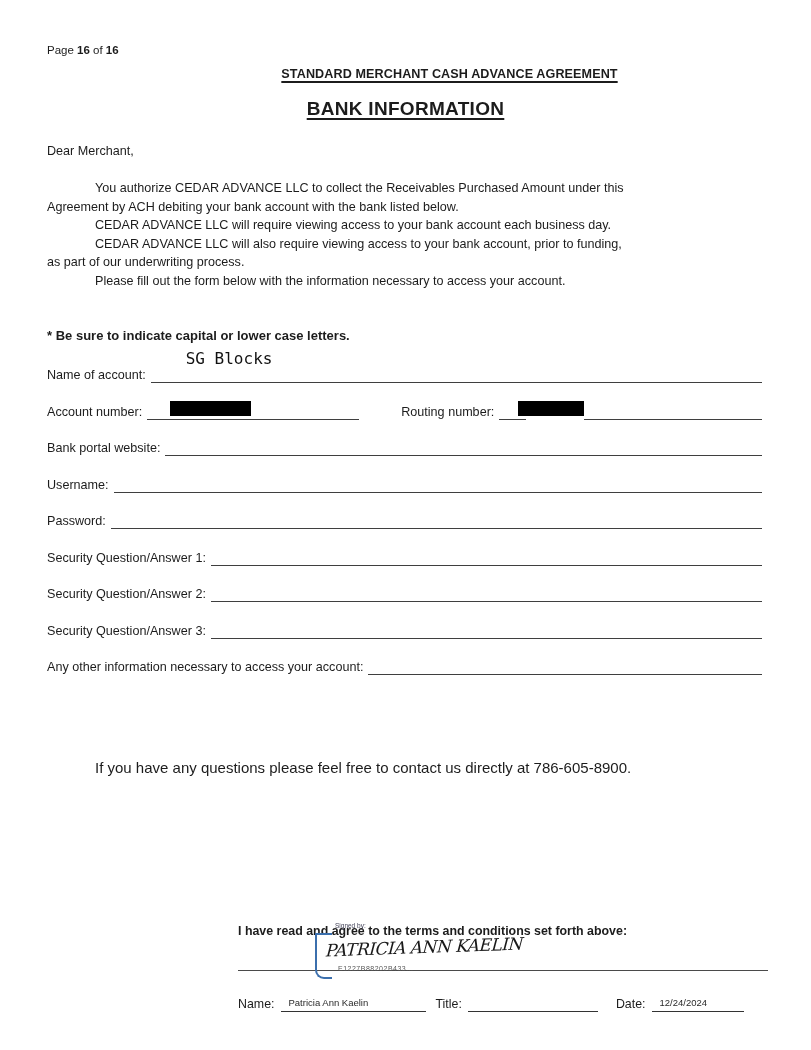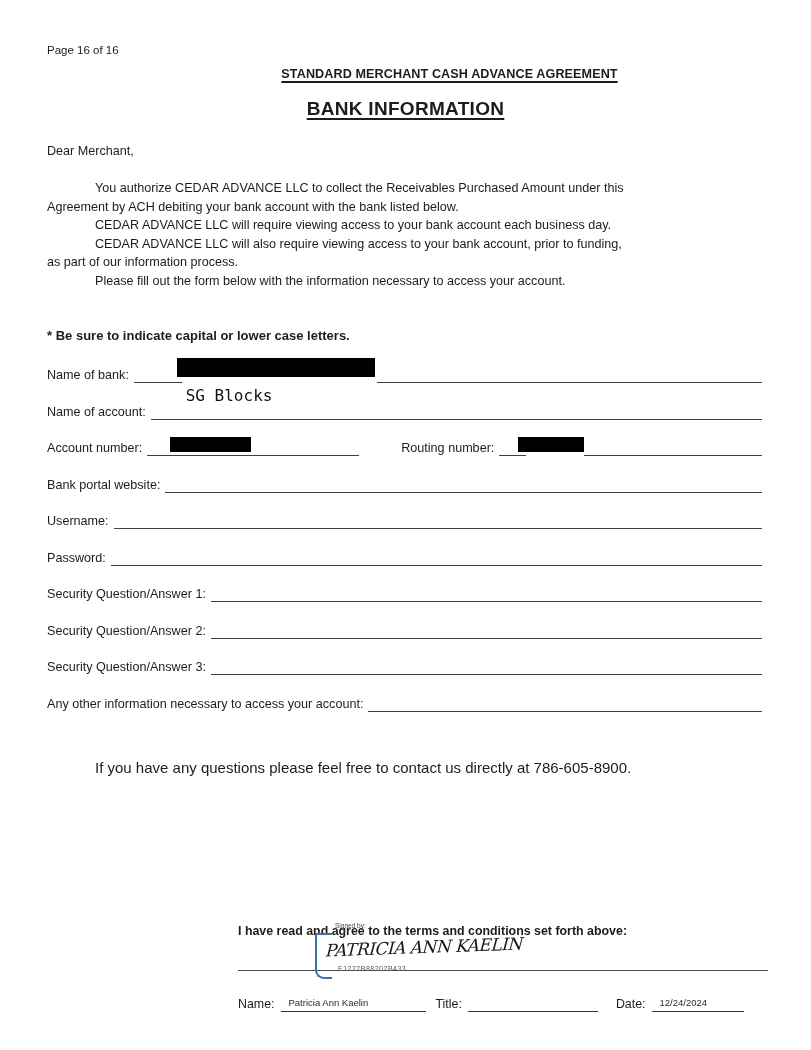--- a/index.html
+++ b/index.html
@@ -11,21 +11,21 @@
   .page{
     position:relative;
     width:811px;height:1050px;
     background:#ffffff;
     font-family:"Liberation Sans", sans-serif;
     color:#1c1c1c;
     overflow:hidden;
   }
   
   .page-label{position:absolute;top:44px;left:47px;font-size:11.5px;}
-  .page-label .bnum{font-weight:400;}
+  .page-label .bnum{font-weight:700;}
   .doc-title{position:absolute;top:64px;left:0;width:100%;text-align:center;margin-left:44px;}
   .doc-title span{
     font-size:12.6px;font-weight:700;
     text-decoration:underline;text-decoration-thickness:1.6px;text-underline-offset:2.5px;
     letter-spacing:.1px;
   }
   .section-title{position:absolute;top:98px;left:0;width:100%;text-align:center;}
   .section-title span{
     font-size:19px;font-weight:700;letter-spacing:.3px;
     text-decoration:underline;text-decoration-thickness:2px;text-underline-offset:3px;
@@ -116,36 +116,28 @@
     <span>BANK INFORMATION</span>
   </div>
 
   <div class="letter">
     <div class="ln">Dear Merchant,</div>
     <div class="blank"></div>
     <div class="ln indent">You authorize CEDAR ADVANCE LLC to collect the Receivables Purchased Amount under this</div>
     <div class="ln">Agreement by ACH debiting your bank account with the bank listed below.</div>
     <div class="ln indent">CEDAR ADVANCE LLC will require viewing access to your bank account each business day.</div>
     <div class="ln indent">CEDAR ADVANCE LLC will also require viewing access to your bank account, prior to funding,</div>
-    <div class="ln">as part of our information process.</div>
+    <div class="ln">as part of our underwriting process.</div>
     <div class="ln indent">Please fill out the form below with the information necessary to access your account.</div>
   </div>
 
   <div class="case-note">* Be sure to indicate capital or lower case letters.</div>
 
   <div class="form">
 
-    <div class="frow">
-      <span class="lbl">Name of bank:</span>
-      <span class="seg" style="width:48px"></span>
-      <span class="seg-gap" style="width:190px">
-        <span class="redaction red-bank"></span>
-      </span>
-      <span class="fline"></span>
-    </div>
 
     <div class="frow">
       <span class="lbl">Name of account:</span>
       <span class="fline">
         <span class="mono-value">SG Blocks</span>
       </span>
     </div>
 
     <div class="frow">
       <span class="lbl">Account number:</span>

